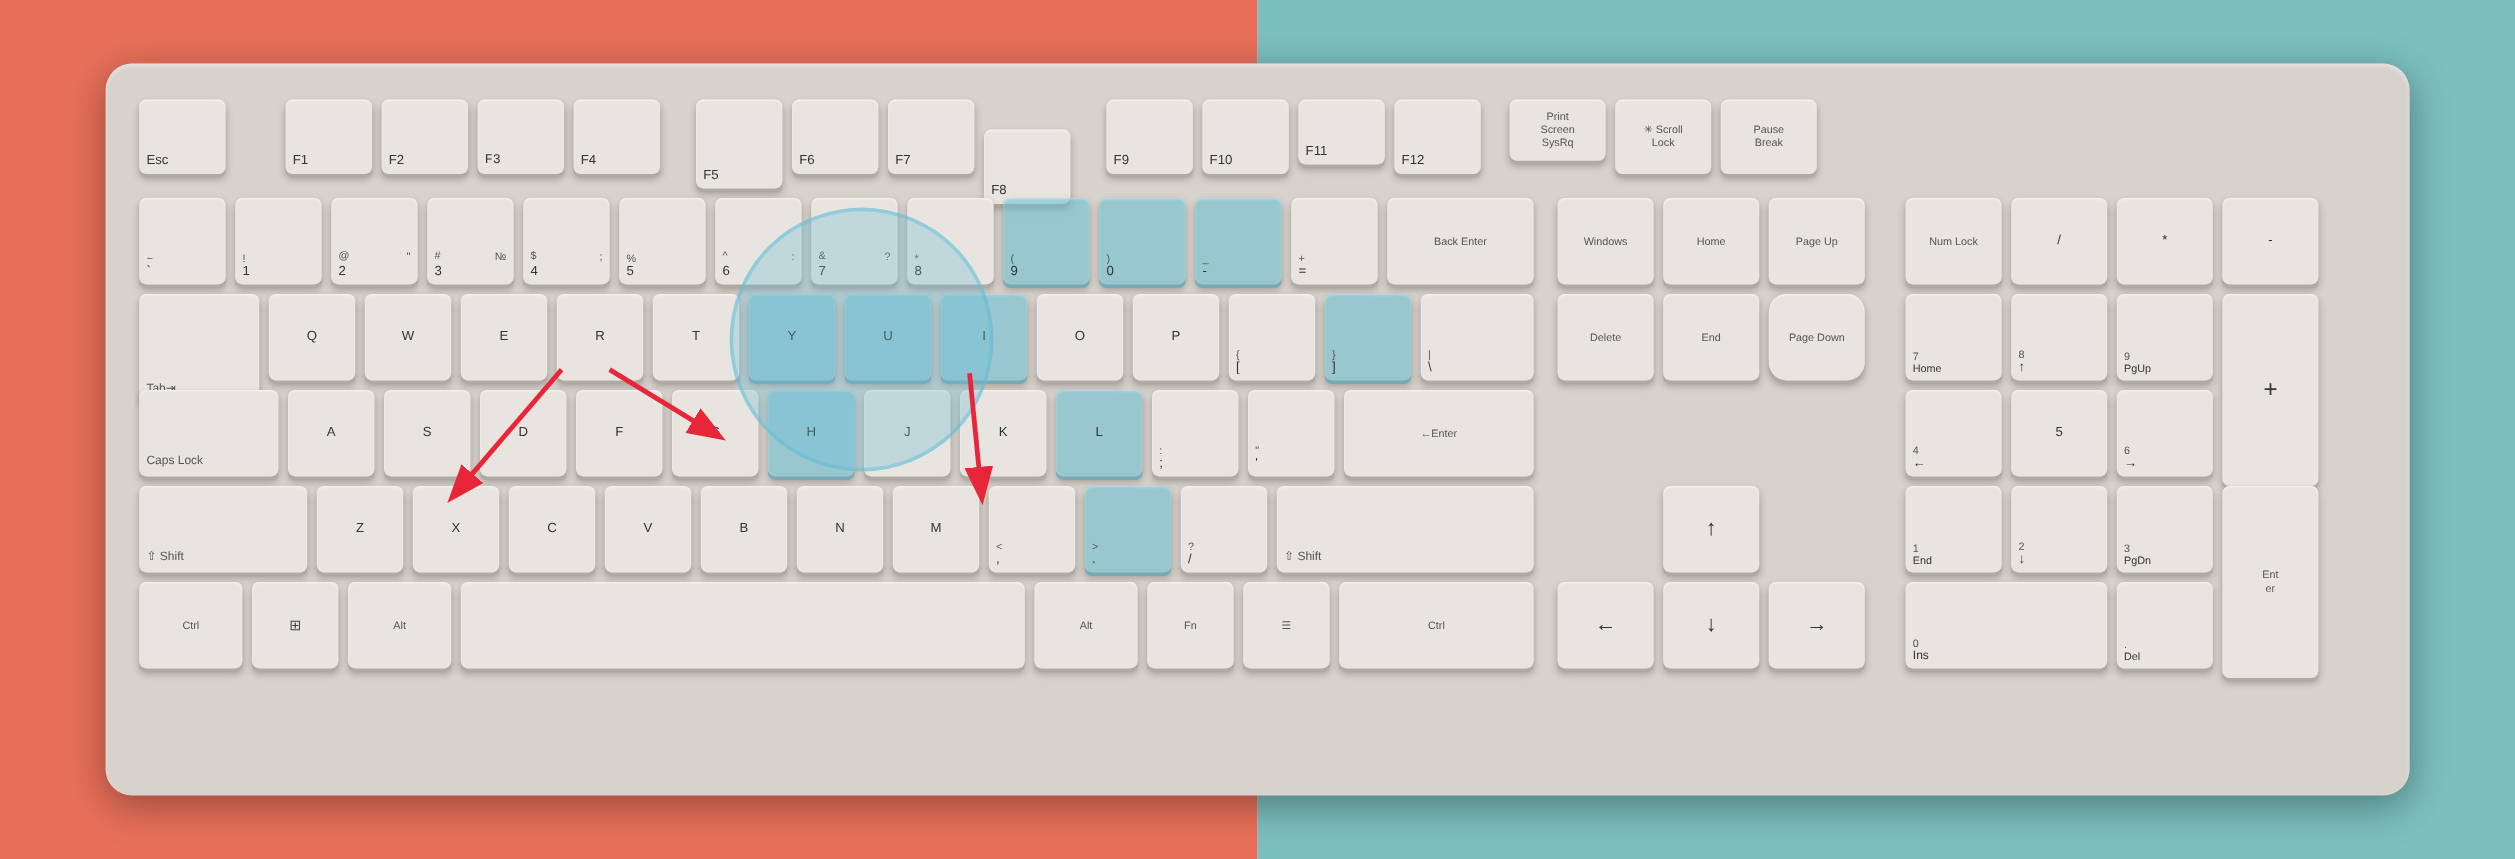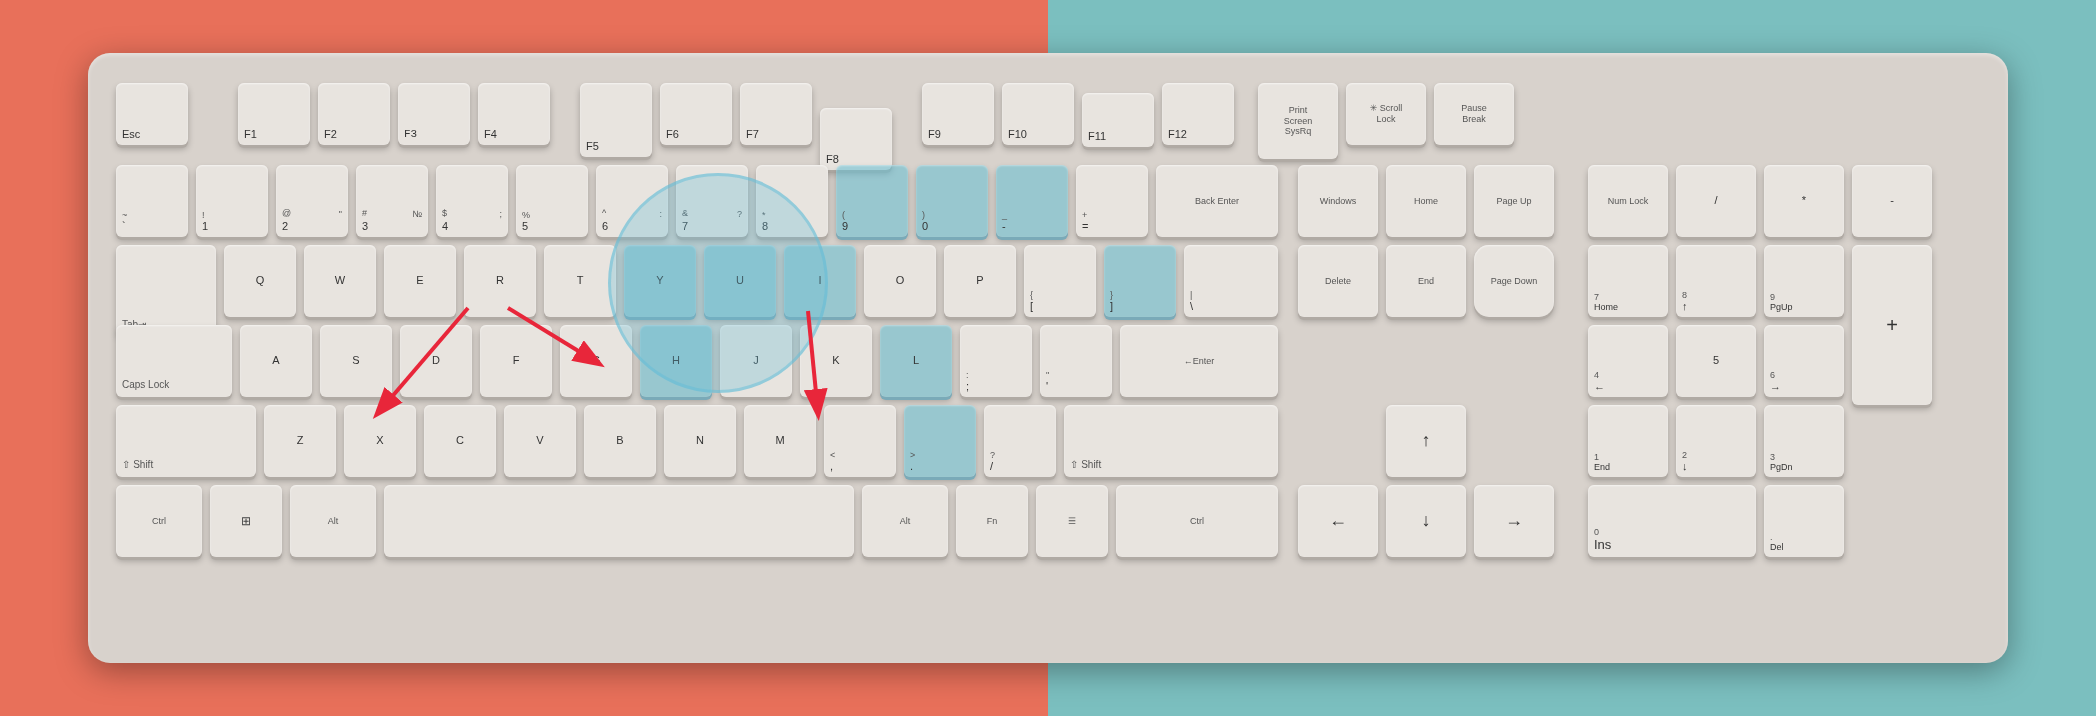--- a/index.html
+++ b/index.html
@@ -181,29 +181,29 @@
   </div>
 
   <div class="key" style="left:834px; top:30px; width:72px; height:62px;">
     <span class="main-label">F9</span>
   </div>
 
   <div class="key" style="left:914px; top:30px; width:72px; height:62px;">
     <span class="main-label">F10</span>
   </div>
 
-  <div class="key" style="left:994px; top:40px; width:72px; height:54px;">
+  <div class="key" style="left:994px; top:30px; width:72px; height:54px;">
     <span class="main-label">F11</span>
   </div>
 
   <div class="key" style="left:1074px; top:30px; width:72px; height:62px;">
     <span class="main-label">F12</span>
   </div>
 
-  <div class="key" style="left:1170px; top:30px; width:80px; height:76px; align-items:flex-start; justify-content:center;">
+  <div class="key" style="left:1170px; top:30px; width:80px; height:51px; align-items:flex-start; justify-content:center;">
     <span class="small-text">Print<br>Screen<br>SysRq</span>
   </div>
 
   <div class="key" style="left:1258px; top:30px; width:80px; height:62px; align-items:center; justify-content:center;">
     <span class="small-text">✳ Scroll<br>Lock</span>
   </div>
 
   <div class="key" style="left:1346px; top:30px; width:80px; height:62px; align-items:center; justify-content:center;">
     <span class="small-text">Pause<br>Break</span>
   </div>
@@ -541,20 +541,23 @@
   <div class="key" style="left:1588px; top:352px; width:80px; height:72px;">
     <span class="top-label">2</span>
     <span class="main-label">↓</span>
   </div>
 
   <div class="key" style="left:1676px; top:352px; width:80px; height:72px;">
     <span class="top-label">3</span>
     <span class="main-label" style="font-size:9px;">PgDn</span>
   </div>
 
+  <div class="key" style="left:1764px; top:352px; width:80px; height:160px; align-items:center; justify-content:center;">
+    <span class="small-text">Ent<br>er</span>
+  </div>
 
   <div class="key" style="left:28px; top:432px; width:86px; height:72px; align-items:center; justify-content:center;">
     <span class="small-text">Ctrl</span>
   </div>
 
   <div class="key" style="left:122px; top:432px; width:72px; height:72px; align-items:center; justify-content:center;">
     <span class="win-icon">⊞</span>
   </div>
 
   <div class="key" style="left:202px; top:432px; width:86px; height:72px; align-items:center; justify-content:center;">
@@ -586,21 +589,21 @@
   <div class="key" style="left:1298px; top:432px; width:80px; height:72px; align-items:center; justify-content:center;">
     <span class="main-label" style="font-size:18px;">↓</span>
   </div>
 
   <div class="key" style="left:1386px; top:432px; width:80px; height:72px; align-items:center; justify-content:center;">
     <span class="main-label" style="font-size:18px;">→</span>
   </div>
 
   <div class="key" style="left:1500px; top:432px; width:168px; height:72px;">
     <span class="top-label">0</span>
-    <span class="main-label" style="font-size:13px;">Ins</span>
+    <span class="main-label" style="font-size:10px;">Ins</span>
   </div>
 
   <div class="key" style="left:1676px; top:432px; width:80px; height:72px;">
     <span class="top-label">.</span>
     <span class="main-label" style="font-size:9px;">Del</span>
   </div>
 
 </div>
 </div>
 

